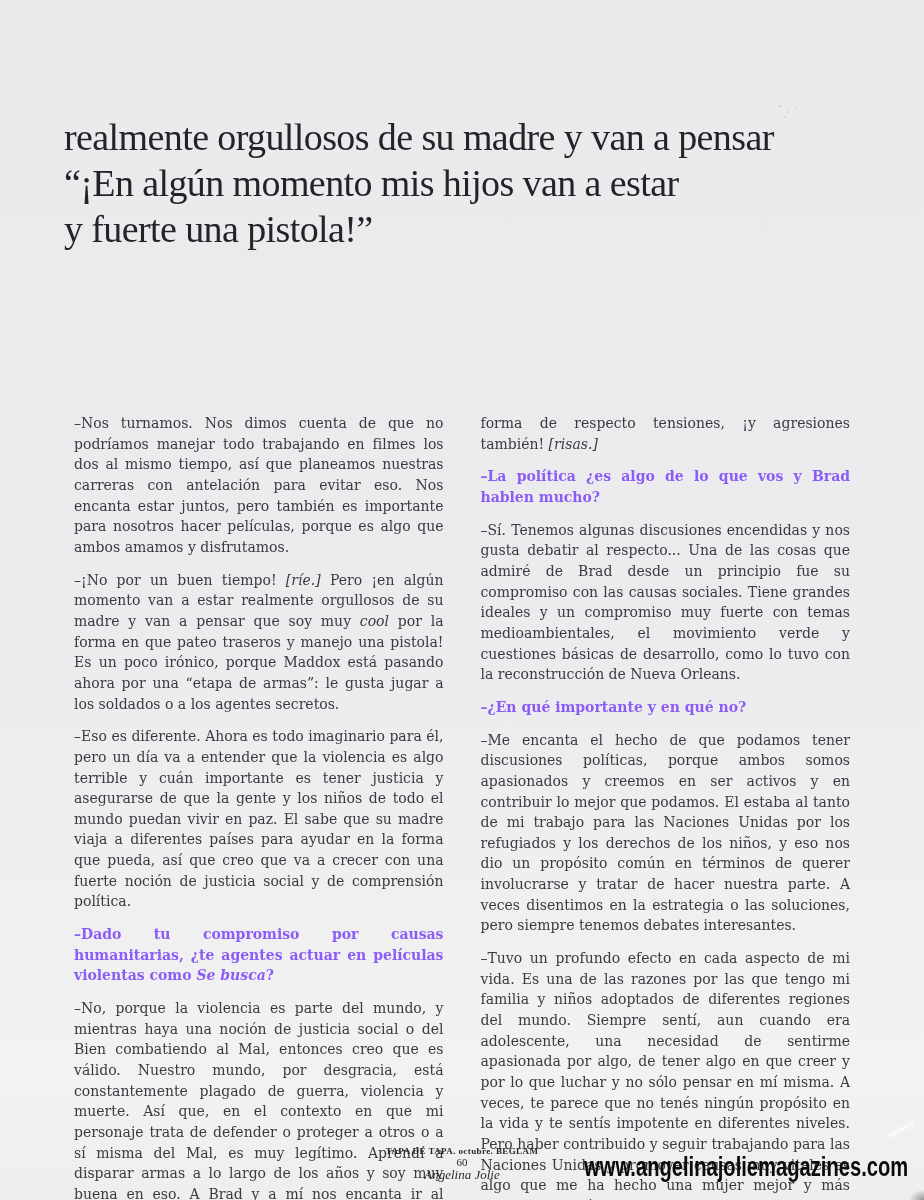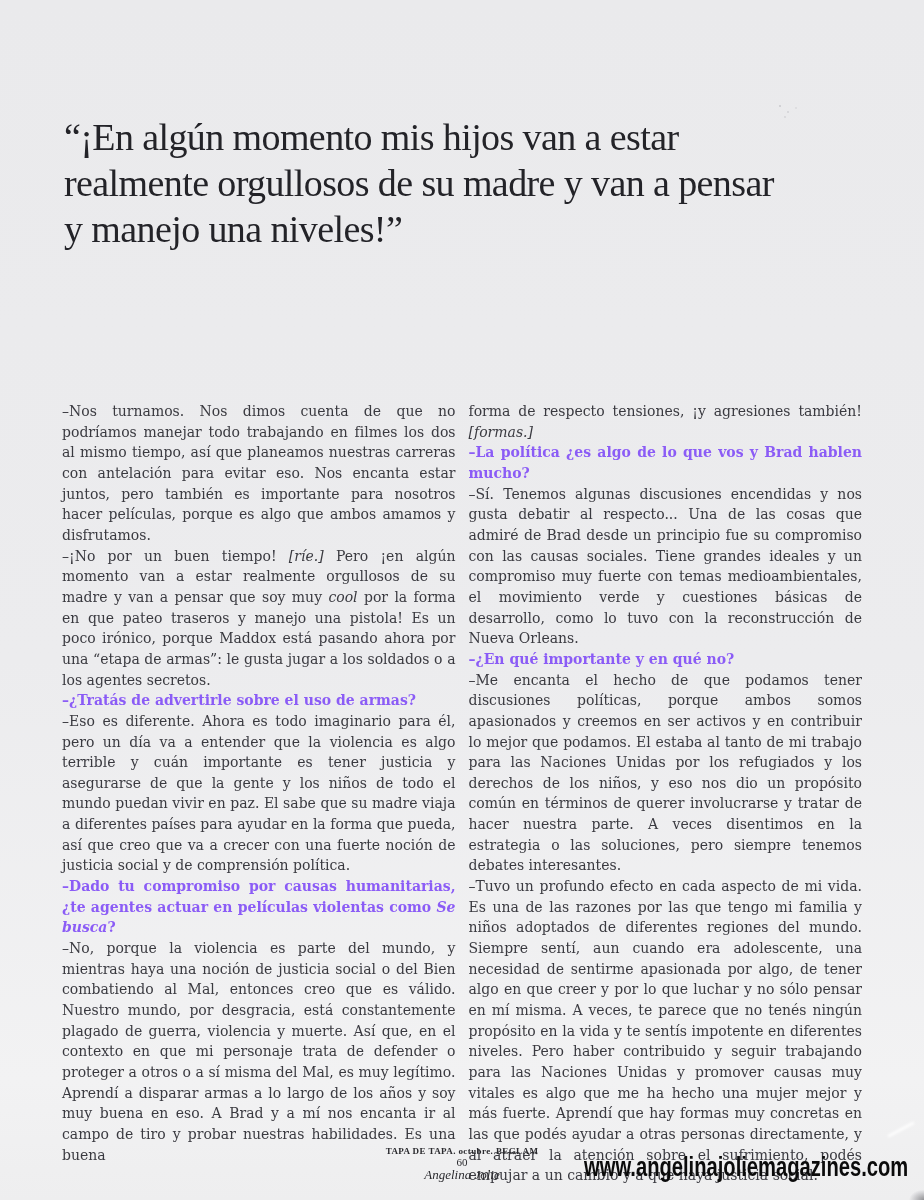--- a/index.html
+++ b/index.html
@@ -23,21 +23,21 @@
   .columns {
     position: absolute; left: 62px; top: 401px; width: 800px;
     display: flex; gap: 13px;
   }
   .col {
     width: 394px;
     font-size: 14px; line-height: 20.65px;
     color: #3a3a40; text-align: justify;
     hyphens: auto; -webkit-hyphens: auto;
   }
-  .col p { margin: 0; }
+  .col p { margin: 12px; }
   .col p.question { font-weight: 700; color: #8b5cf6; }
   .italic { font-style: italic; }
 
   
   .footer {
     position: absolute; left: 0; right: 0; top: 1146px;
     text-align: center; color: #2a2a2e;
     font-family: "Liberation Serif", serif;
   }
   .footer-section { font-size: 9px; font-weight: 700; letter-spacing: 0.4px; }
@@ -73,36 +73,35 @@
     background: rgba(255,255,255,0.8); transform: rotate(-28deg);
     border-radius: 2px; filter: blur(1px);
   }
 </style>
 </head>
 <body>
 
 <div class="page">
 
   <div class="pull-quote">
+      <div class="pq-line"><span>realmente orgullosos de su madre y van a pensar</span></div>
       <div class="pq-line"><span>“¡En algún momento mis hijos van a estar</span></div>
-      <div class="pq-line"><span>realmente orgullosos de su madre y van a pensar</span></div>
-      <div class="pq-line"><span>y manejo una niveles!”</span></div>
+      <div class="pq-line"><span>y fuerte una pistola!”</span></div>
     </div>
 
   <div class="columns">
     <div class="col">
         <p class="answer"><span>–Nos turnamos. Nos dimos cuenta de que no podríamos manejar todo trabajando en filmes los dos al mismo tiempo, así que planeamos nuestras carreras con antelación para evitar eso. Nos encanta estar juntos, pero también es importante para nosotros hacer películas, porque es algo que ambos amamos y disfrutamos.</span></p>
         <p class="answer"><span>–¡No por un buen tiempo! </span><span class="italic">[ríe.]</span><span> Pero ¡en algún momento van a estar realmente orgullosos de su madre y van a pensar que soy muy </span><span class="italic">cool</span><span> por la forma en que pateo traseros y manejo una pistola! Es un poco irónico, porque Maddox está pasando ahora por una “etapa de armas”: le gusta jugar a los soldados o a los agentes secretos.</span></p>
-        <p class="question"><span>–¿Tratás de advertirle sobre el uso de armas?</span></p>
         <p class="answer"><span>–Eso es diferente. Ahora es todo imaginario para él, pero un día va a entender que la violencia es algo terrible y cuán importante es tener justicia y asegurarse de que la gente y los niños de todo el mundo puedan vivir en paz. El sabe que su madre viaja a diferentes países para ayudar en la forma que pueda, así que creo que va a crecer con una fuerte noción de justicia social y de comprensión política.</span></p>
         <p class="question"><span>–Dado tu compromiso por causas humanitarias, ¿te agentes actuar en películas violentas como </span><span class="italic">Se busca</span><span>?</span></p>
         <p class="answer"><span>–No, porque la violencia es parte del mundo, y mientras haya una noción de justicia social o del Bien combatiendo al Mal, entonces creo que es válido. Nuestro mundo, por desgracia, está constantemente plagado de guerra, violencia y muerte. Así que, en el contexto en que mi personaje trata de defender o proteger a otros o a sí misma del Mal, es muy legítimo. Aprendí a disparar armas a lo largo de los años y soy muy buena en eso. A Brad y a mí nos encanta ir al campo de tiro y probar nuestras habilidades. Es una buena</span></p>
       </div>
     <div class="col">
-        <p class="answer"><span>forma de respecto tensiones, ¡y agresiones también! </span><span class="italic">[formas.]</span></p>
+        <p class="answer"><span>forma de respecto tensiones, ¡y agresiones también! </span><span class="italic">[risas.]</span></p>
         <p class="question"><span>–La política ¿es algo de lo que vos y Brad hablen mucho?</span></p>
         <p class="answer"><span>–Sí. Tenemos algunas discusiones encendidas y nos gusta debatir al respecto... Una de las cosas que admiré de Brad desde un principio fue su compromiso con las causas sociales. Tiene grandes ideales y un compromiso muy fuerte con temas medioambientales, el movimiento verde y cuestiones básicas de desarrollo, como lo tuvo con la reconstrucción de Nueva Orleans.</span></p>
         <p class="question"><span>–¿En qué importante y en qué no?</span></p>
         <p class="answer"><span>–Me encanta el hecho de que podamos tener discusiones políticas, porque ambos somos apasionados y creemos en ser activos y en contribuir lo mejor que podamos. El estaba al tanto de mi trabajo para las Naciones Unidas por los refugiados y los derechos de los niños, y eso nos dio un propósito común en términos de querer involucrarse y tratar de hacer nuestra parte. A veces disentimos en la estrategia o las soluciones, pero siempre tenemos debates interesantes.</span></p>
         <p class="answer"><span>–Tuvo un profundo efecto en cada aspecto de mi vida. Es una de las razones por las que tengo mi familia y niños adoptados de diferentes regiones del mundo. Siempre sentí, aun cuando era adolescente, una necesidad de sentirme apasionada por algo, de tener algo en que creer y por lo que luchar y no sólo pensar en mí misma. A veces, te parece que no tenés ningún propósito en la vida y te sentís impotente en diferentes niveles. Pero haber contribuido y seguir trabajando para las Naciones Unidas y promover causas muy vitales es algo que me ha hecho una mujer mejor y más fuerte. Aprendí que hay formas muy concretas en las que podés ayudar a otras personas directamente, y al atraer la atención sobre el sufrimiento, podés empujar a un cambio y a que haya justicia social. </span></p>
       </div>
   </div>
 
   <div class="footer">
     <div class="footer-section">TAPA DE TAPA. octubre. BEGLAM</div>

